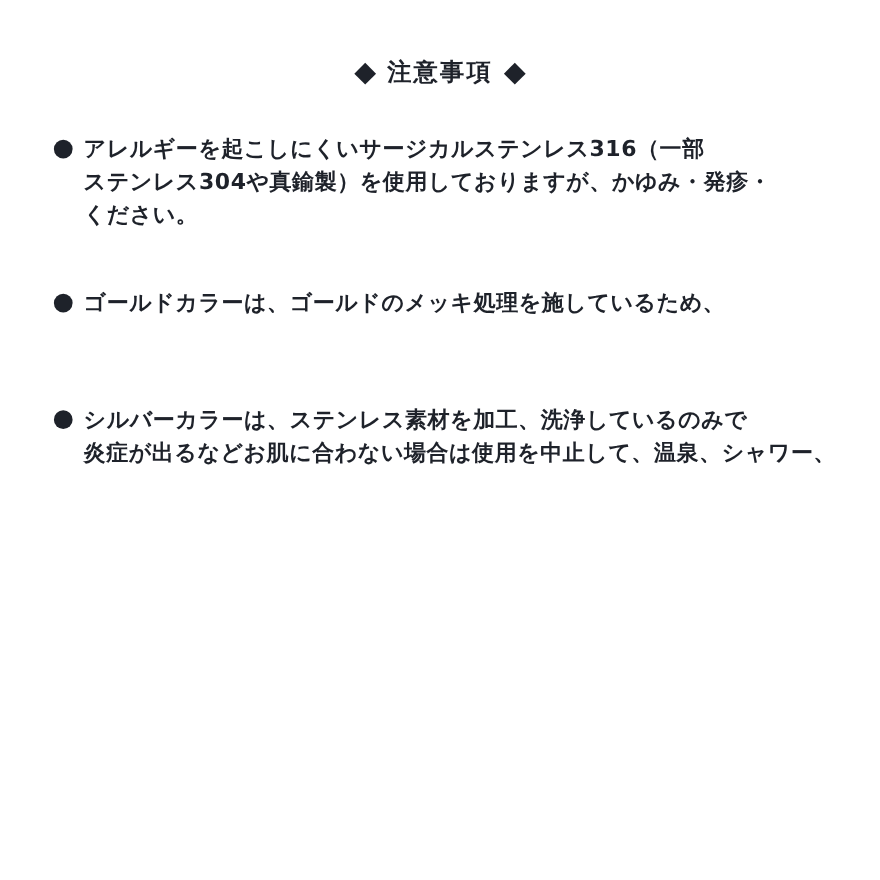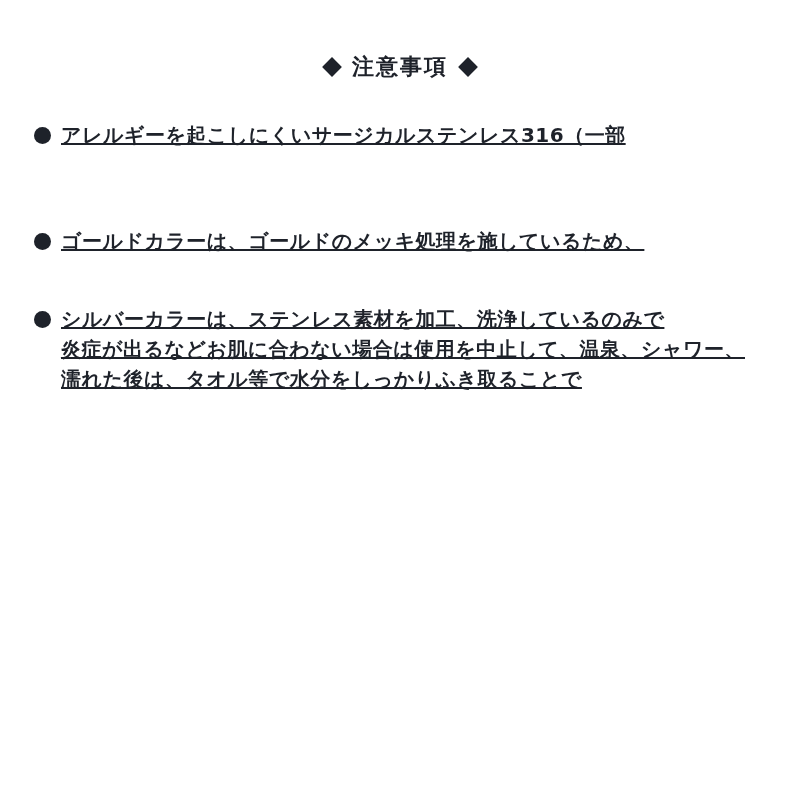--- a/index.html
+++ b/index.html
@@ -31,23 +31,22 @@
     line-height: 26px;
   }
   .diamond {
     width: 14px;
     height: 14px;
     background: #1e222a;
     transform: rotate(45deg);
     flex: none;
   }
   .notes {
-    padding-left: 34px;
+    padding-left: 49px;
     padding-right: 28px;
-    text-decoration: underline;
   }
   .note {
     display: flex;
     align-items: flex-start;
   }
   .bullet {
     flex: none;
     width: 17px;
     height: 17px;
     border-radius: 50%;
@@ -58,53 +57,54 @@
   .note-text {
     font-size: 20px;
     font-weight: 700;
     line-height: 30px;
     letter-spacing: 0.5px;
   }
   .line {
     white-space: nowrap;
   }
   .note-1 { margin-top: 40px; }
-  .note-2 { margin-top: 76px; }
-  .note-3 { margin-top: 48px; }
+  .note-2 { margin-top: 50px; }
+  .note-3 { margin-top: 76px; }
 </style>
 </head>
 <body>
 
 <div class="page">
 
   <div class="title">
     <span class="diamond"></span>
     <span class="title-text">注意事項</span>
     <span class="diamond"></span>
   </div>
 
   <div class="notes">
 
     <div class="note note-1">
       <span class="bullet"></span>
       <div class="note-text">
         <div class="line">アレルギーを起こしにくいサージカルステンレス316（一部</div>
+        <div class="line">ステンレス304や真鍮製）を使用しておりますが、かゆみ・発疹・</div>
+        <div class="line">ください。</div>
       </div>
     </div>
 
     <div class="note note-2">
       <span class="bullet"></span>
       <div class="note-text">
         <div class="line">ゴールドカラーは、ゴールドのメッキ処理を施しているため、</div>
       </div>
     </div>
 
     <div class="note note-3">
       <span class="bullet"></span>
       <div class="note-text">
         <div class="line">シルバーカラーは、ステンレス素材を加工、洗浄しているのみで</div>
         <div class="line">炎症が出るなどお肌に合わない場合は使用を中止して、温泉、シャワー、</div>
-        <div class="line">濡れた後は、タオル等で水分をしっかりふき取ることで</div>
       </div>
     </div>
 
   </div>
 </div>
 
 </body></html>

